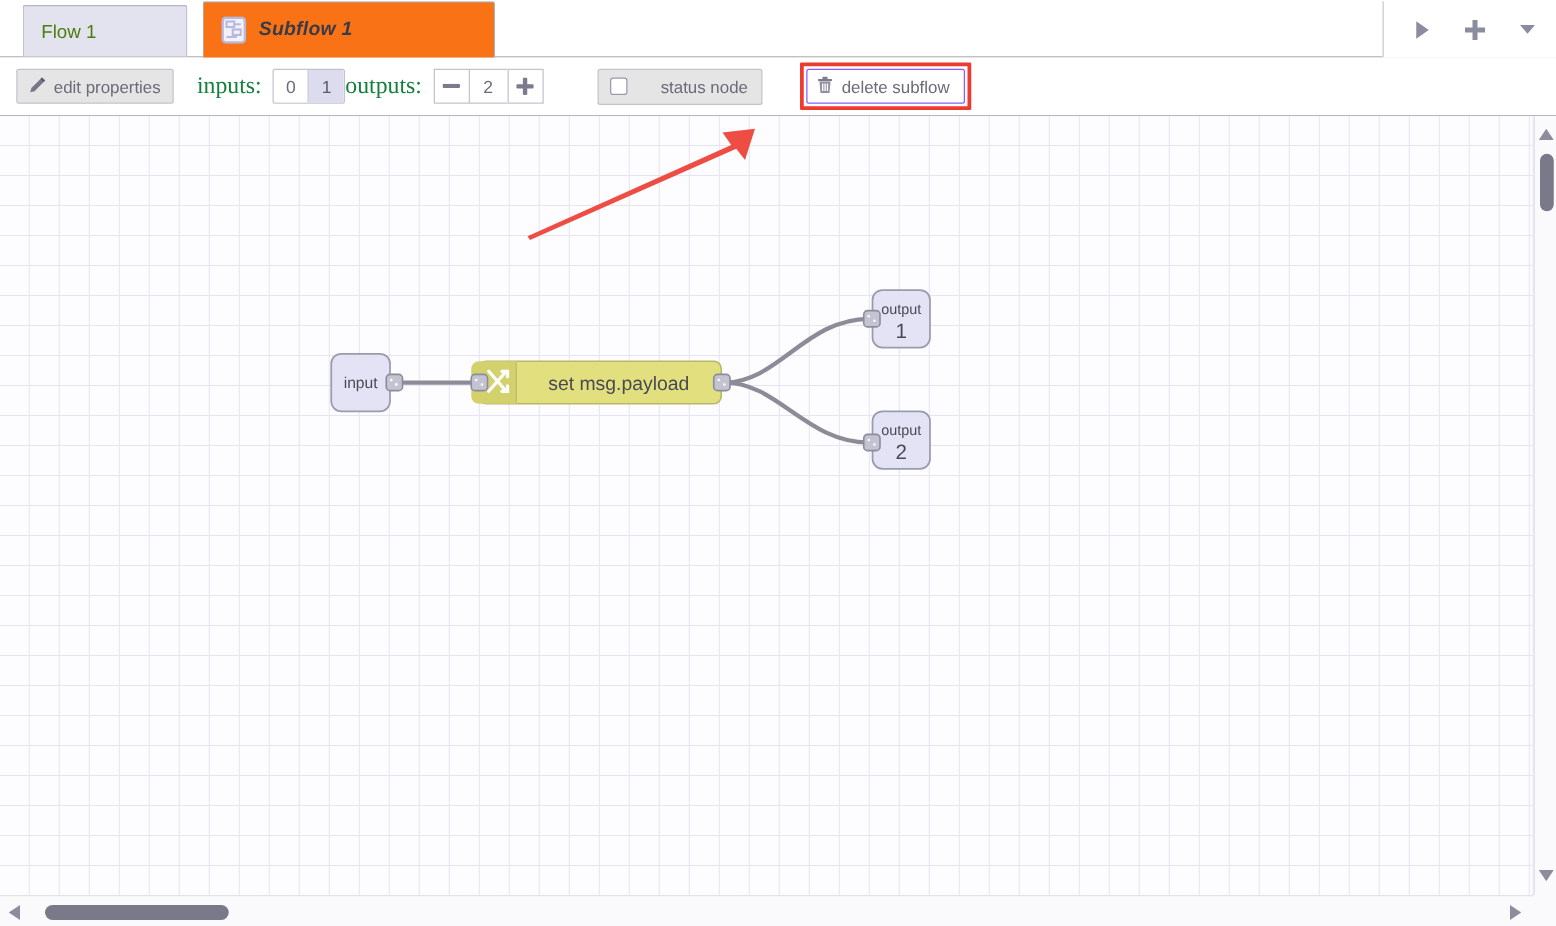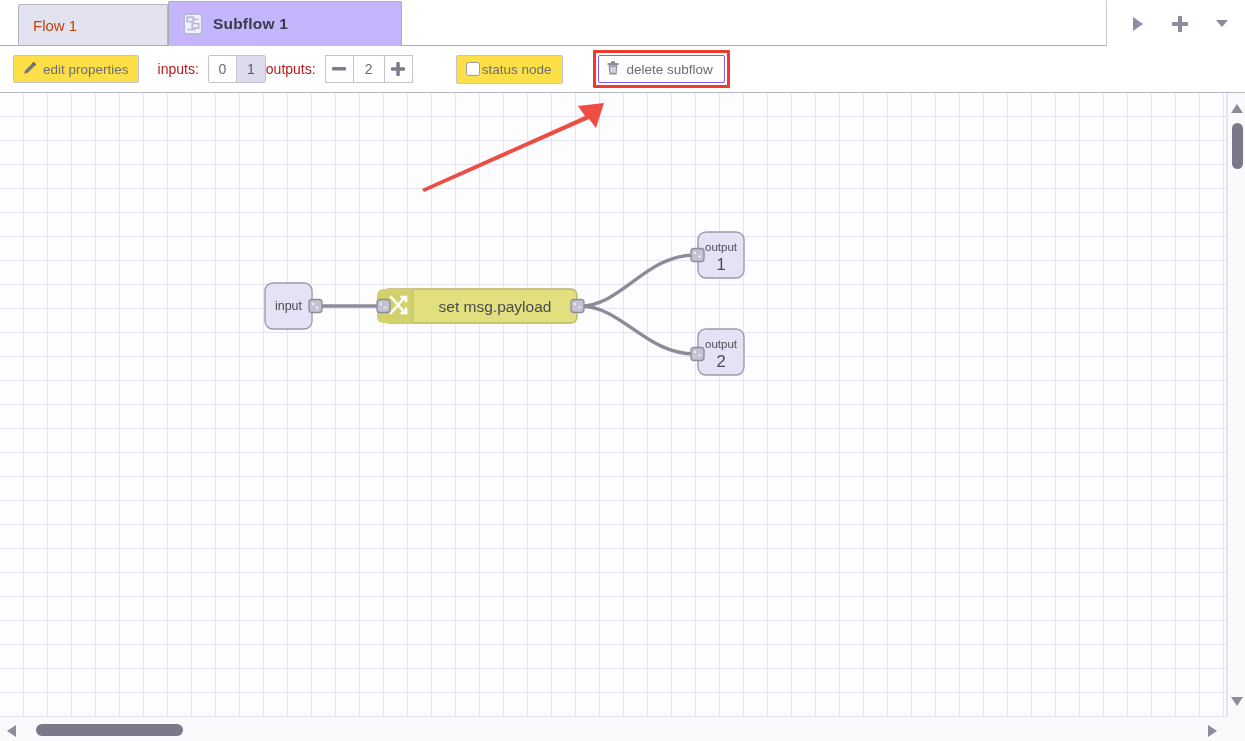--- a/index.html
+++ b/index.html
@@ -37,35 +37,36 @@
     border-radius: 2px 2px 0 0;
     font-size: 15px;
     color: #4a4a57;
     position: relative;
     cursor: pointer;
     background: #e3e3f0;
     white-space: nowrap;
   }
   .tab.inactive {
     background: #e3e3f0;
-    color: #c2410c;
+    color: #4d7c0f;
     margin-left: 18px;
-    width: 150px;
+    width: 132px;
     border-color: #b4b4c4;
   }
   .tab.active {
-    background: #c4b5fd;
+    background: #f97316;
     color: #3b3b47;
     font-weight: bold;
     width: 234px;
-    margin-left: 0;
+    margin-left: 12px;
     z-index: 5;
     height: 45px;
     margin-bottom: -1px;
     border-color: #adadad;
+    font-style: italic;
   }
   .tab .tab-label { margin-left: 0; }
   .tab.active .tab-label { margin-left: 10px; font-size: 15.5px; letter-spacing: .2px;}
 
   .subflow-icon {
     width: 20px; height: 22px;
     flex: 0 0 20px;
     display: block;
   }
 
@@ -101,35 +102,36 @@
     display: flex;
     align-items: center;
     padding-left: 13px;
     gap: 0px;
     font-size: 13.5px;
     color: #6b6b79;
   }
   .tb-btn {
     height: 28px;
     border: 1px solid #c3c3cf;
-    background: #fde047;
+    background: #e5e5e5;
     border-radius: 2px;
     display: inline-flex;
     align-items: center;
     padding: 0 9px;
     color: #6b6b79;
     font-size: 13.5px;
     cursor: pointer;
     gap: 6px;
     white-space: nowrap;
   }
   .tb-label {
-    color: #b91c1c;
-    font-size: 14px;
+    color: #15803d;
+    font-size: 19px;
     white-space: nowrap;
+    font-family: Liberation Serif, serif;
   }
   #inputs-label { margin-left: 19px; }
   #outputs-label { }
 
   .seg-group {
     display: inline-flex;
     margin-left: 9px;
     border: 1px solid #c3c3cf;
     border-radius: 2px;
     overflow: hidden;
@@ -169,21 +171,21 @@
     background: #fff;
     display: flex; align-items: center; justify-content: center;
     font-size: 14px;
     color: #6b6b79;
   }
 
   #status-node-btn {
     margin-left: 43px;
     height: 29px;
     padding: 0 11px 0 9px;
-    gap: 2px;
+    gap: 27px;
   }
   .cbox {
     width: 14px; height: 14px;
     border: 1.6px solid #9a9aae;
     border-radius: 2.5px;
     background: #fff;
     display: inline-block;
   }
 
   #delete-wrap {

